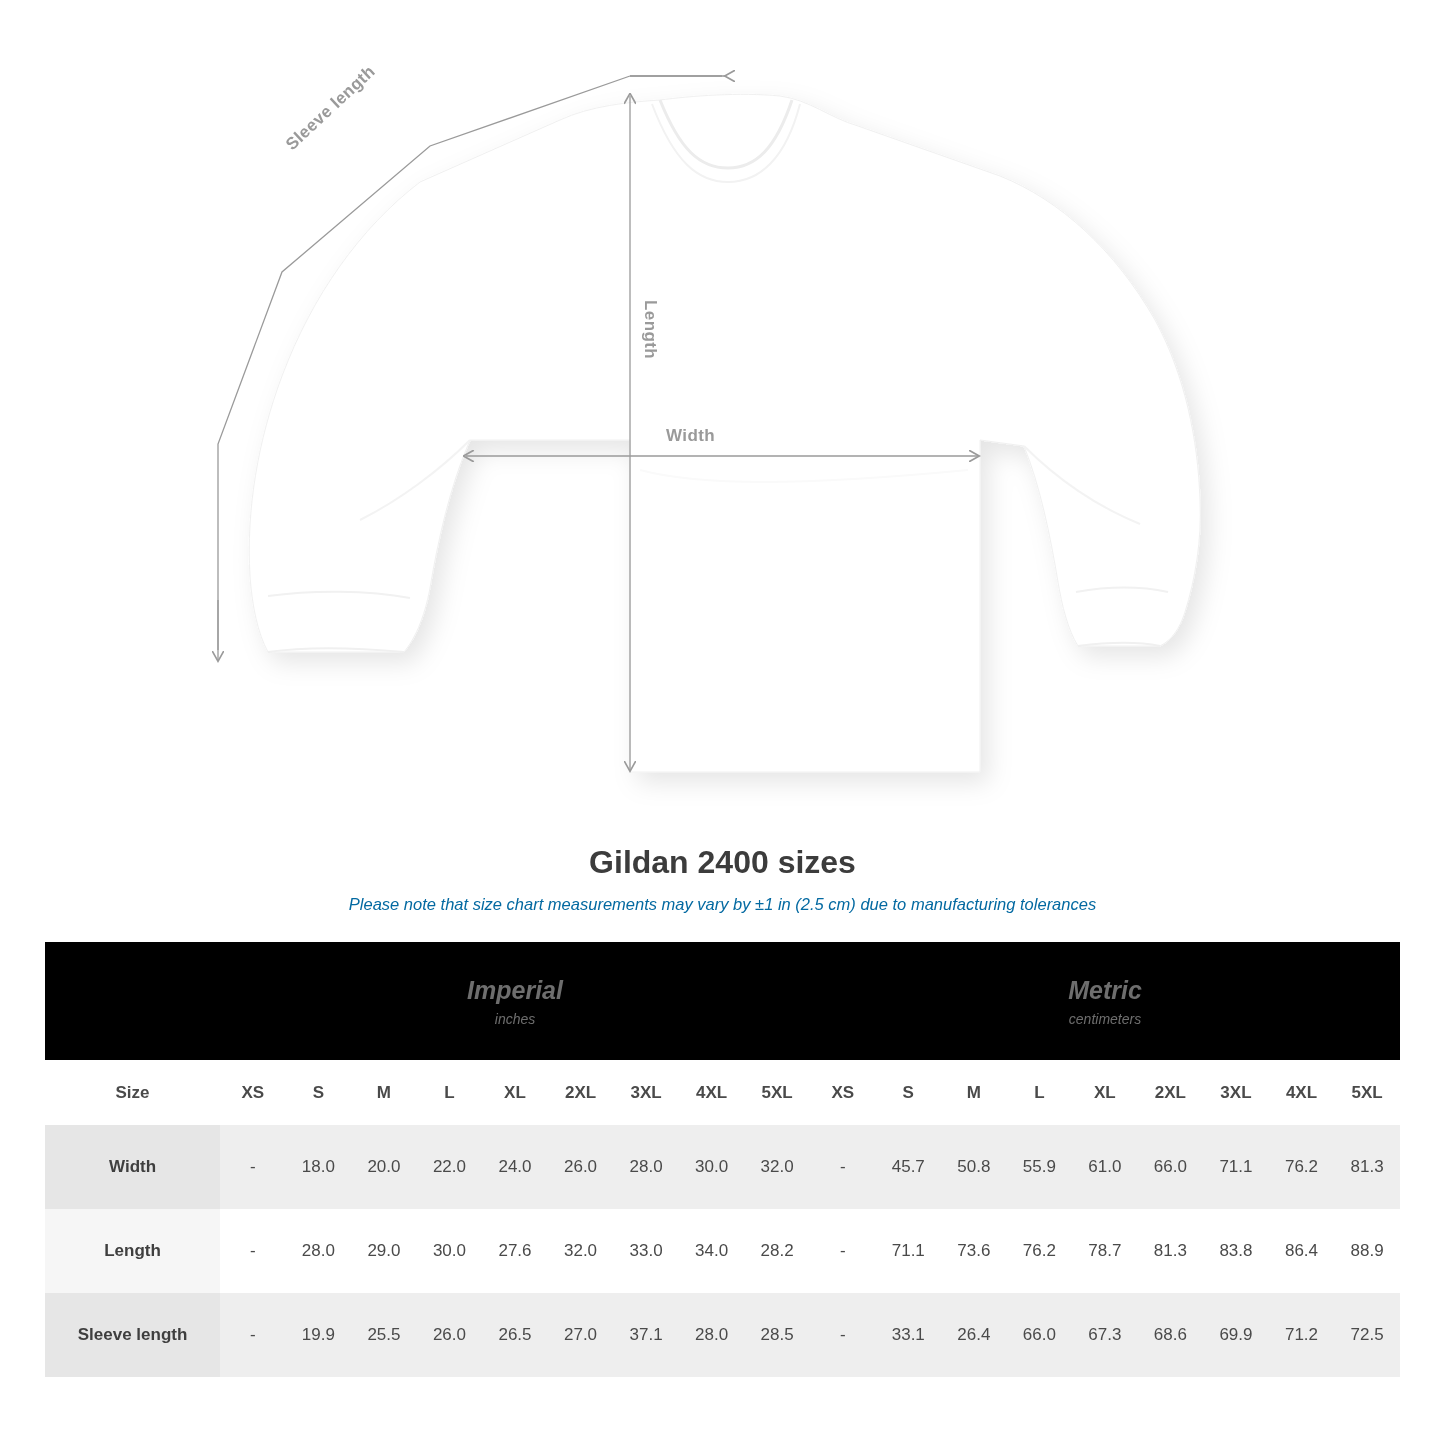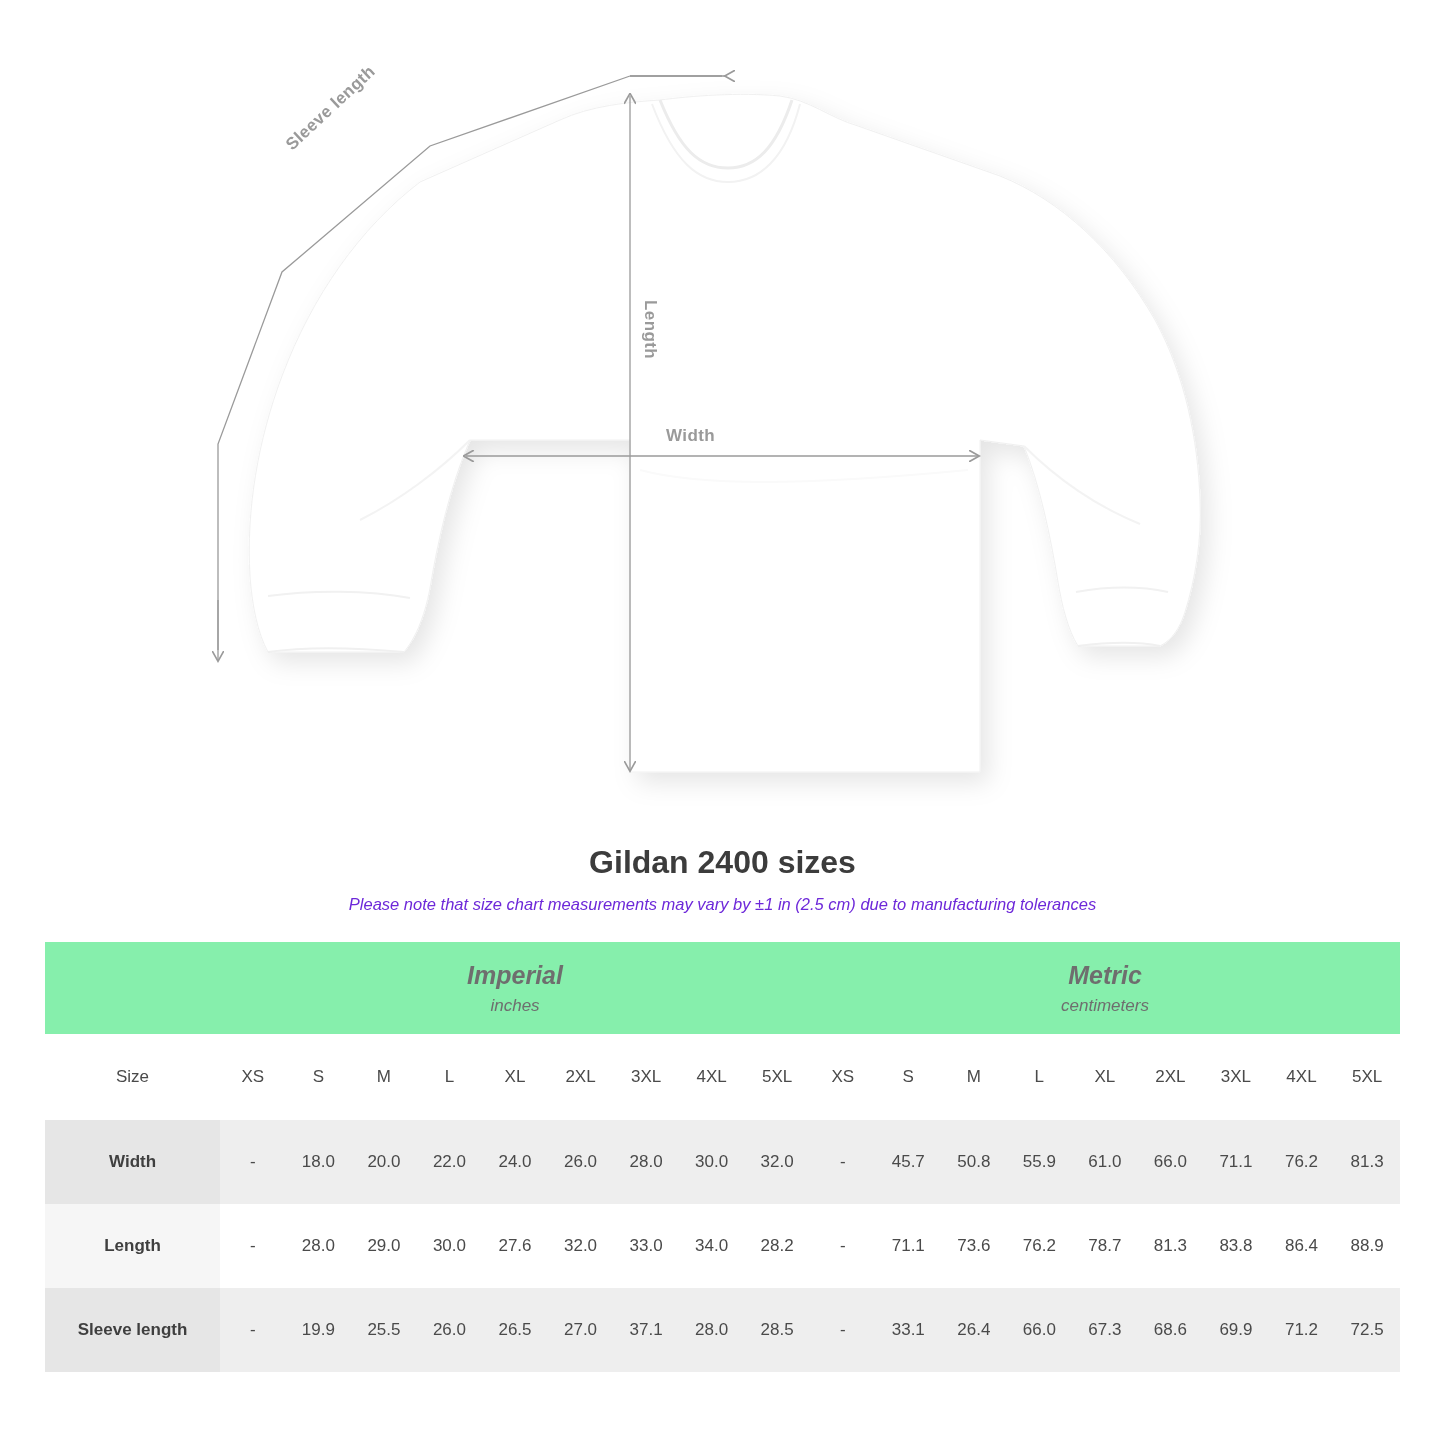--- a/index.html
+++ b/index.html
@@ -64,21 +64,21 @@
   }
   .chart-title {
     font-size: 32px;
     font-weight: bold;
     color: #3c3c3c;
     margin: 0;
   }
   .chart-note {
     font-size: 16.5px;
     font-style: italic;
-    color: #6d28d9;
+    color: #0369a1;
     margin: 14px 14px 0 0;
     padding-left: 14px;
   }
 
   
   .table-wrap {
     margin: 28px 45px 0 45px;
   }
   table.size-table {
     width: 1355px;
@@ -89,41 +89,41 @@
   table.size-table th {
     text-align: center;
     vertical-align: middle;
     font-size: 17px;
     color: #4a4a4a;
     padding: 0;
   }
 
   
   .unit-band td {
-    background: #86efac;
-    height: 92px;
+    background: #000000;
+    height: 118px;
     padding: 0;
   }
   .unit-name {
     font-size: 25px;
     font-style: italic;
     font-weight: bold;
     color: #6e6e6e;
     line-height: 1.2;
   }
   .unit-sub {
-    font-size: 17px;
+    font-size: 14px;
     font-style: italic;
     color: #6e6e6e;
     margin-top: 6px;
   }
 
   .head-row td {
-    height: 86px;
-    font-weight: normal;
+    height: 65px;
+    font-weight: bold;
     font-size: 17px;
     color: #3f3f3f;
     background: #ffffff;
   }
   .head-row td.rowhead {
     background: #ffffff;
   }
 
   .data-row td {
     height: 84px;

